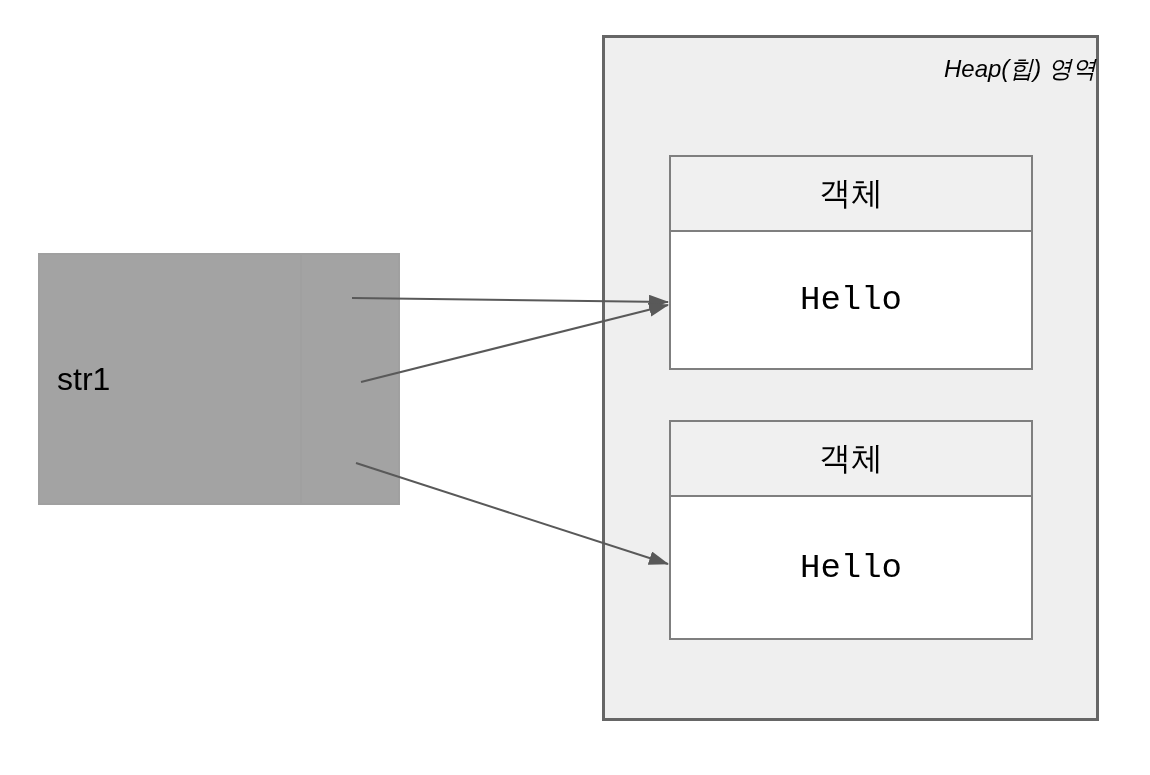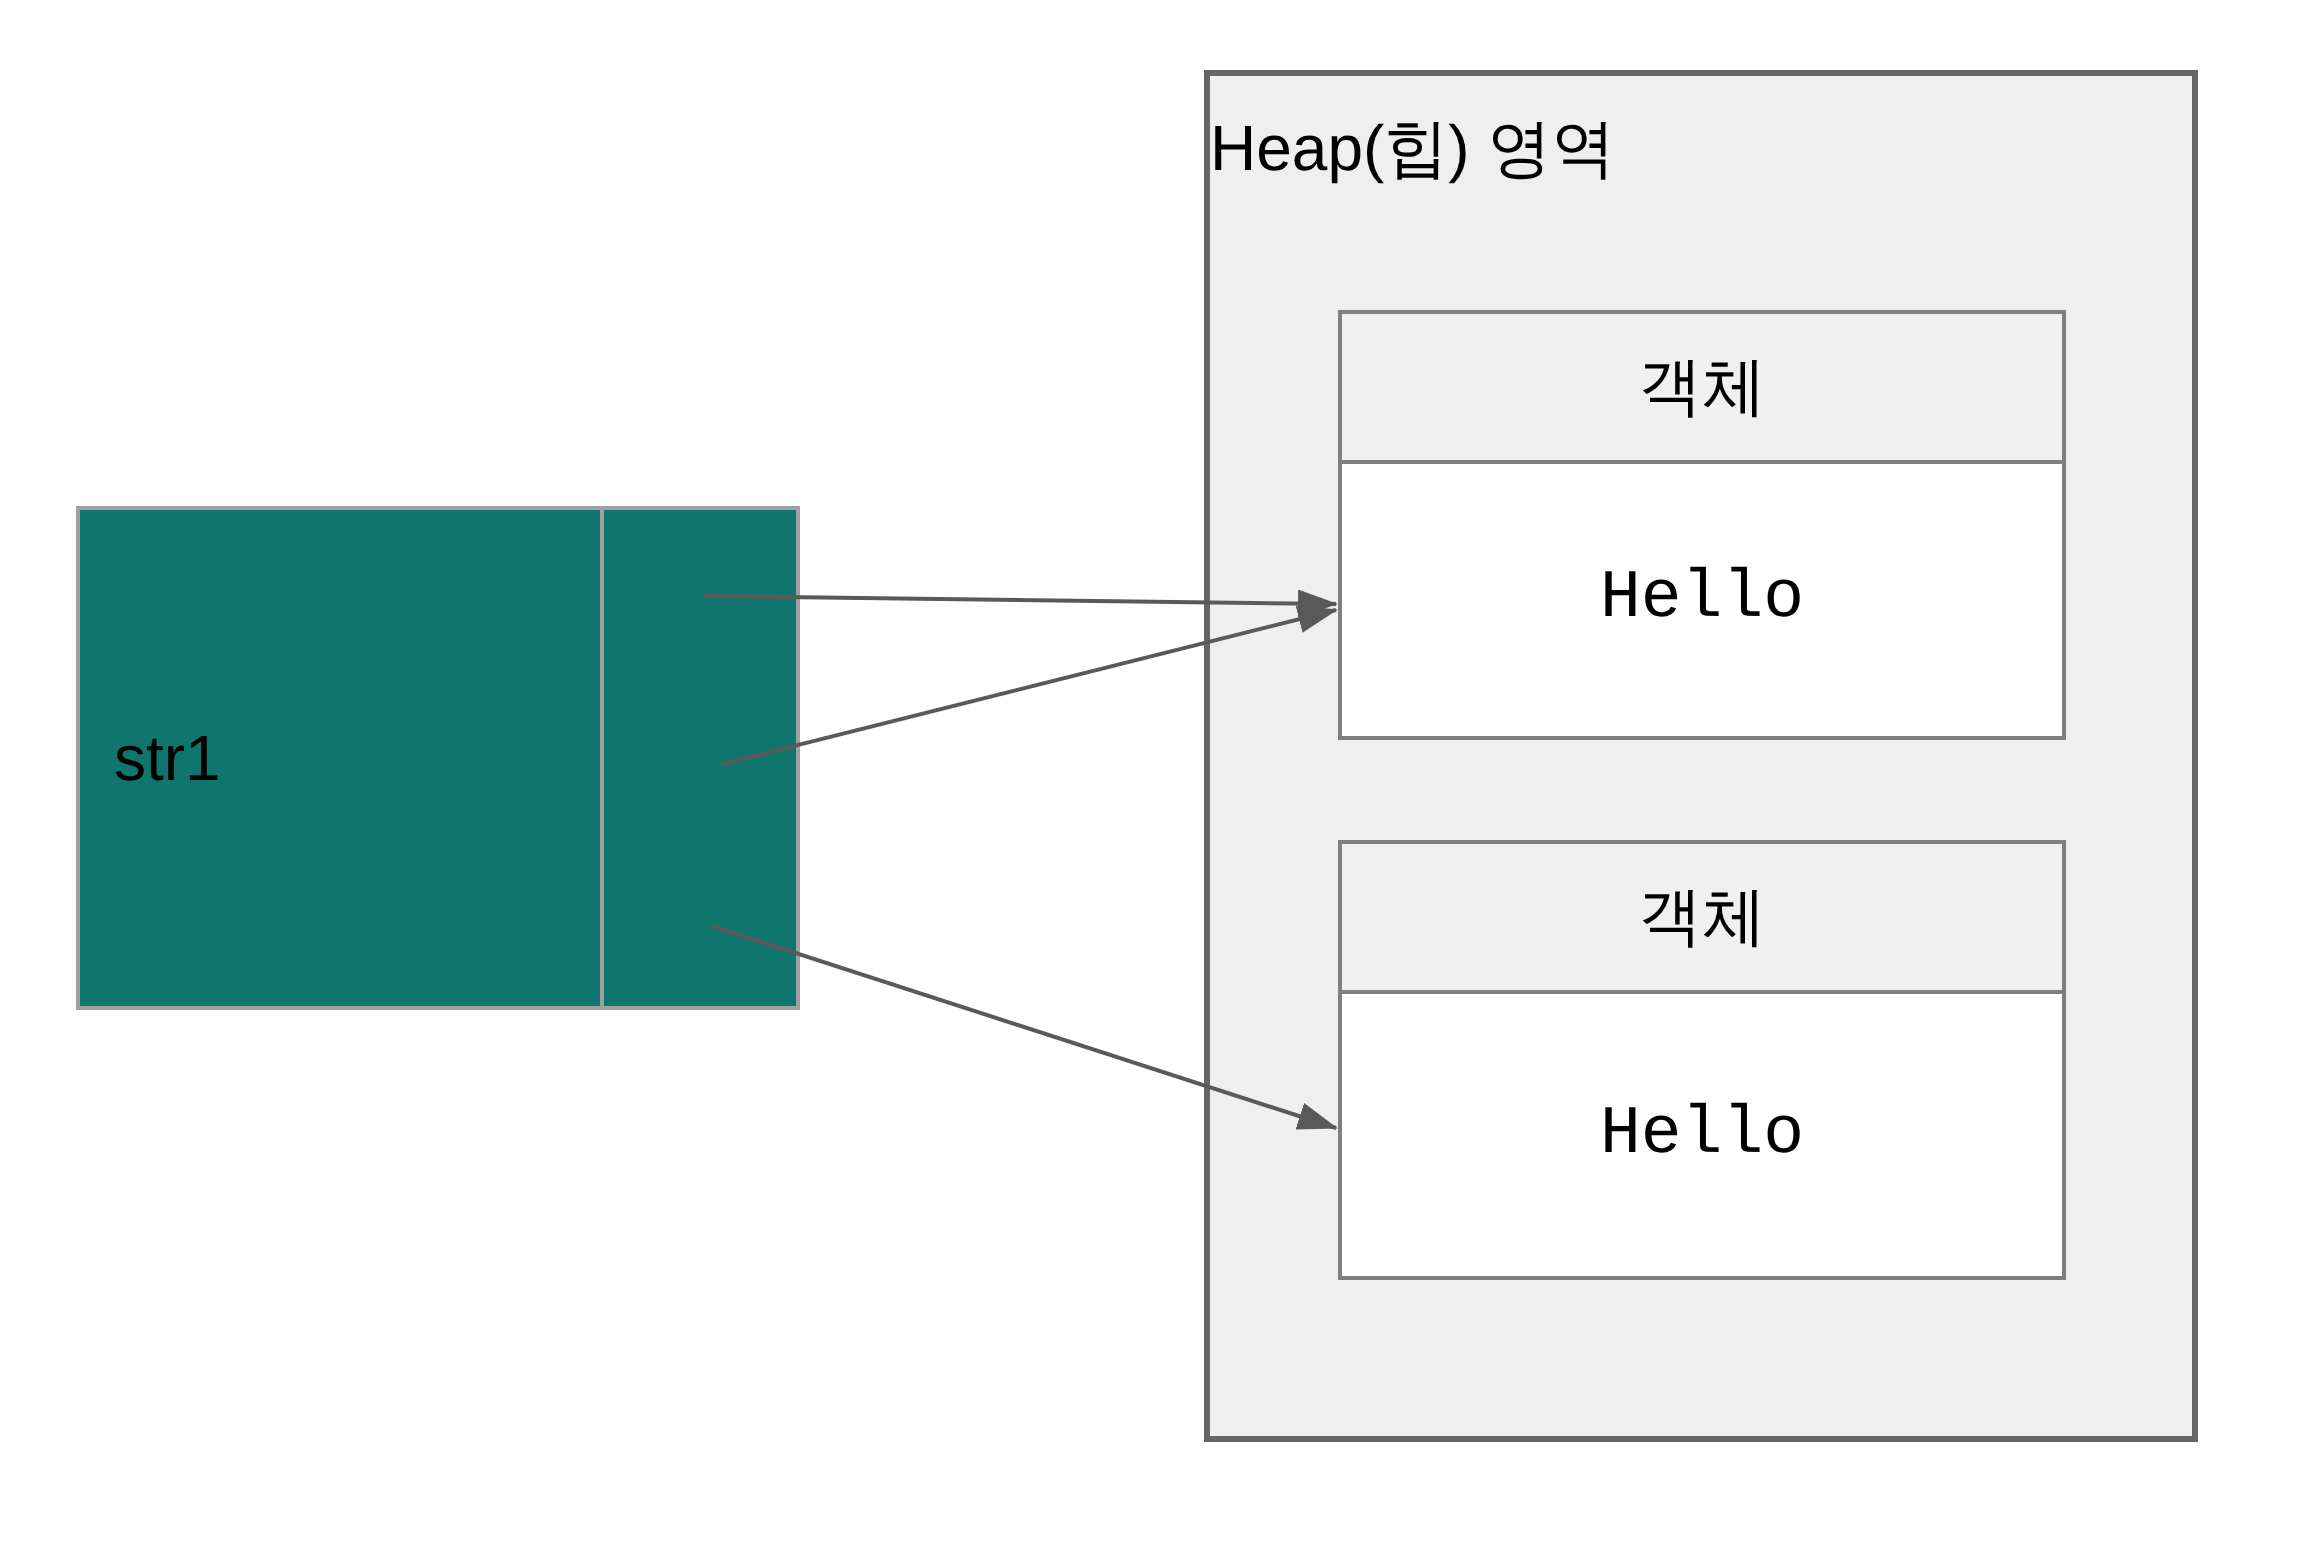--- a/index.html
+++ b/index.html
@@ -16,21 +16,21 @@
     overflow: hidden;
   }
 
   
   .stack-table {
     position: absolute;
     left: 38px;
     top: 253px;
     width: 362px;
     height: 252px;
-    background: #0f766e;
+    background: #a3a3a3;
     border: 2px solid #a0a0a0;
     display: flex;
     flex-direction: column;
   }
   .stack-row {
     flex: 1;
     display: flex;
     border-top: 2px solid #a0a0a0;
   }
   .stack-row:first-child { border-top: none; }
@@ -49,23 +49,24 @@
     position: absolute;
     left: 602px;
     top: 35px;
     width: 497px;
     height: 686px;
     background: #efefef;
     border: 3px solid #666666;
   }
   .heap-title {
     margin-top: 15px;
-    text-align: left;
-    font-size: 32px;
+    text-align: right;
+    font-size: 24px;
     color: #000000;
+    font-style: italic;
   }
 
   
   .object-box {
     position: absolute;
     width: 364px;
     background: #ffffff;
     border: 2px solid #7f7f7f;
     display: flex;
     flex-direction: column;

